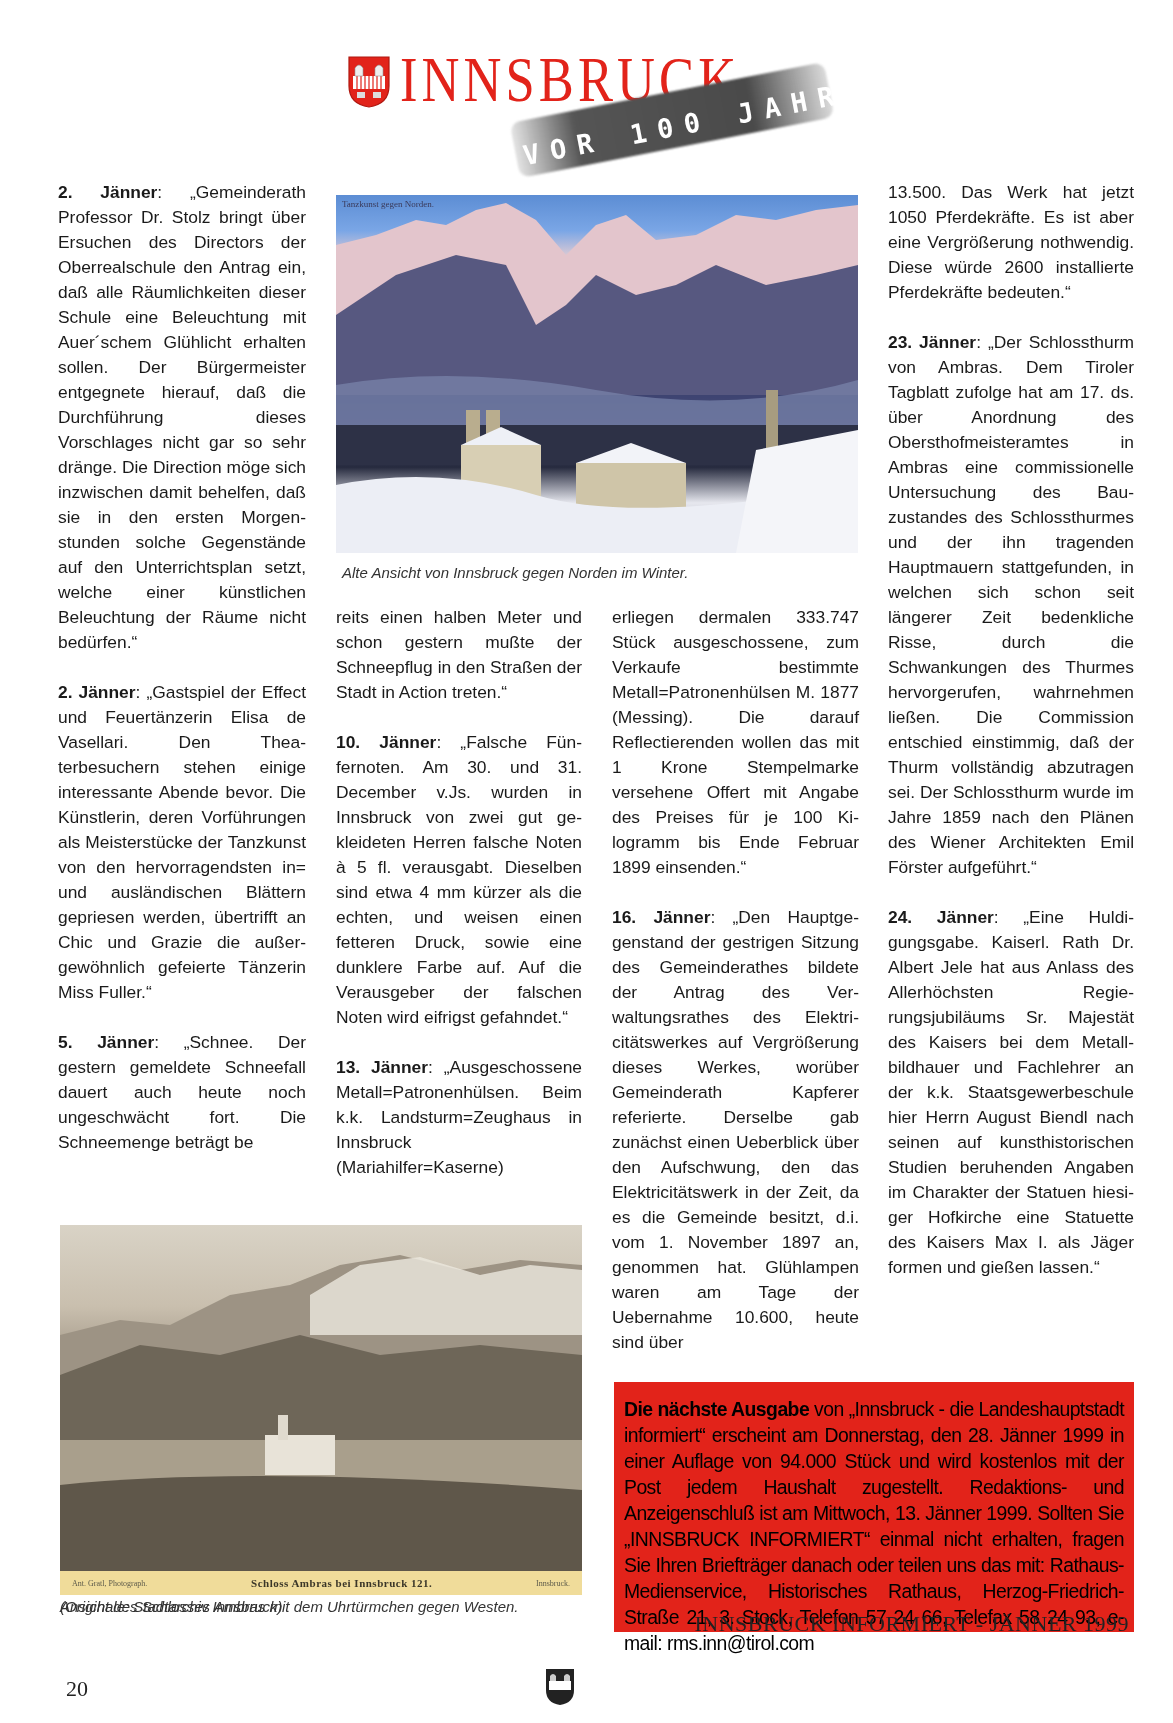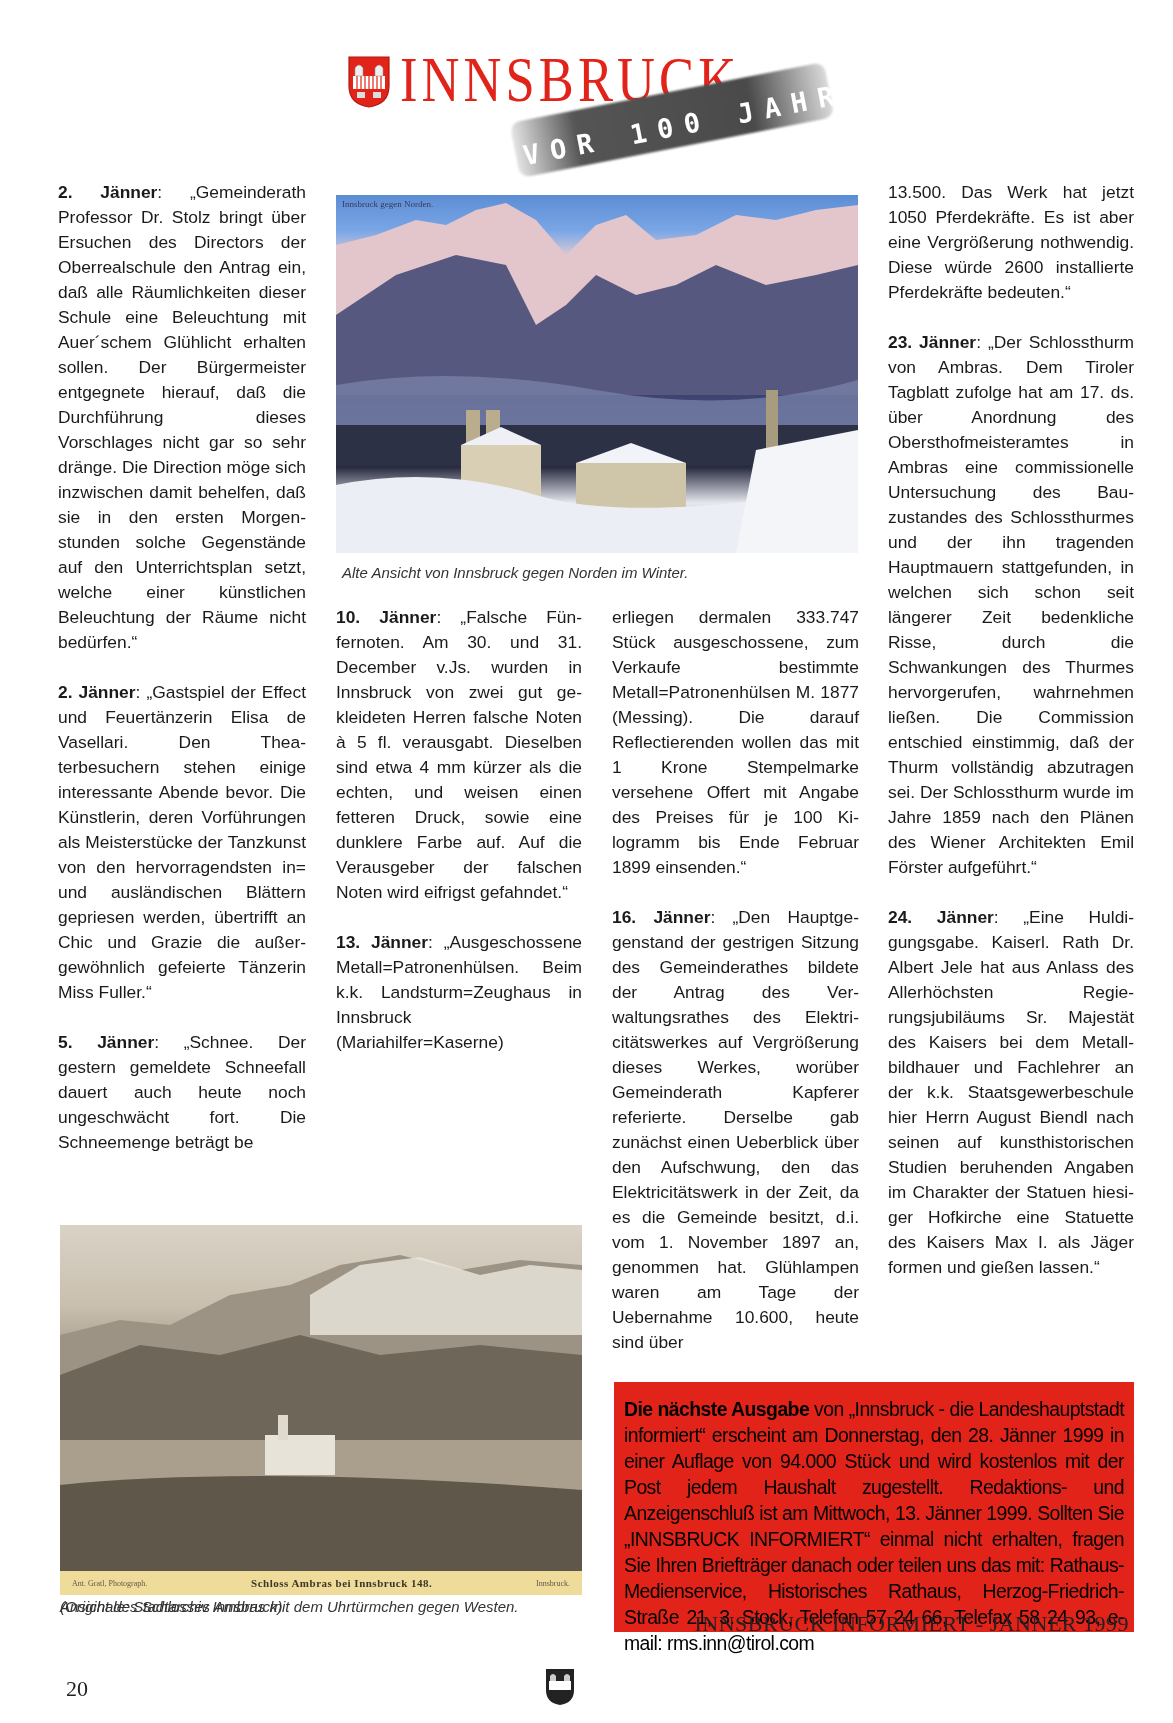--- a/index.html
+++ b/index.html
@@ -74,25 +74,26 @@
     <rect x="130" y="215" width="14" height="60" fill="#b9ad8e"></rect>
       <rect x="150" y="215" width="14" height="60" fill="#b9ad8e"></rect>
     <rect x="125" y="250" width="80" height="60" fill="#d8cfb4"></rect>
       <path d="M125 250 L165 232 L205 250 Z" fill="#eef0f6"></path>
     <rect x="240" y="268" width="110" height="50" fill="#cfc5a8"></rect>
       <path d="M240 268 L295 248 L350 268 Z" fill="#f2f3f8"></path>
     <rect x="430" y="195" width="12" height="70" fill="#a79c80"></rect>
     <path d="M0 290 Q100 270 200 300 T522 290 L522 358 L0 358 Z" fill="#eceef5"></path>
     <path d="M420 255 L522 235 L522 358 L400 358 Z" fill="#f4f5f9"></path>
   </svg>
-  <div class="photo1-label">Innsbruck gegen Norden.</div>
+  <div class="photo1-label">Tanzkunst gegen Norden.</div>
 </div>
 <div class="cap1">Alte Ansicht von Innsbruck gegen Norden im Winter.</div>
 
 <div class="col c2">
+  <p><b></b><span>reits einen halben Meter und schon gestern mußte der Schneepflug in den Straßen der Stadt in Action treten.“</span></p>
   <p><b>10. Jänner</b><span>: „Falsche Fün­fernoten. Am 30. und 31. December v.Js. wurden in Innsbruck von zwei gut ge­kleideten Herren falsche No­ten à 5 fl. verausgabt. Die­selben sind etwa 4 mm kür­zer als die echten, und wei­sen einen fetteren Druck, sowie eine dunklere Farbe auf. Auf die Verausgeber der falschen Noten wird eifrigst gefahndet.“</span></p>
   <p><b>13. Jänner</b><span>: „Ausgeschos­sene Metall=Patronenhül­sen. Beim k.k. Land­sturm=Zeughaus in Inns­bruck (Mariahilfer=Kaserne)</span></p>
 </div>
 
 <div class="col c3">
   <p><b></b><span>erliegen dermalen 333.747 Stück ausgeschossene, zum Verkaufe bestimmte Metall=Patronenhülsen M. 1877 (Messing). Die darauf Reflectierenden wollen das mit 1 Krone Stempelmarke versehene Offert mit Anga­be des Preises für je 100 Ki­logramm bis Ende Februar 1899 einsenden.“</span></p>
   <p><b>16. Jänner</b><span>: „Den Hauptge­genstand der gestrigen Sit­zung des Gemeinderathes bildete der Antrag des Ver­waltungsrathes des Elektri­citätswerkes auf Vergröße­rung dieses Werkes, worü­ber Gemeinderath Kapferer referierte. Derselbe gab zunächst einen Ueberblick über den Aufschwung, den das Elektricitätswerk in der Zeit, da es die Gemeinde besitzt, d.i. vom 1. Novem­ber 1897 an, genommen hat. Glühlampen waren am Tage der Uebernahme 10.600, heute sind über</span></p>
 </div>
 
 <div class="col c4">
@@ -106,21 +107,21 @@
     <path d="M0 110 L60 95 L110 100 L170 70 L230 60 L280 40 L340 30 L400 45 L460 35 L522 40 L522 200 L0 200 Z" fill="#9d9384"></path>
     <path d="M250 70 L300 40 L360 32 L420 50 L470 40 L522 45 L522 110 L250 110 Z" fill="#ece8df" opacity="0.8"></path>
     <path d="M0 150 L80 120 L160 130 L240 110 L320 130 L420 120 L522 130 L522 220 L0 220 Z" fill="#6e6658"></path>
     <rect x="0" y="215" width="522" height="60" fill="#a99f8c"></rect>
     <rect x="205" y="210" width="70" height="40" fill="#e8e3d8"></rect>
       <rect x="218" y="190" width="10" height="25" fill="#e0dace"></rect>
     <path d="M0 260 Q200 240 522 265 L522 370 L0 370 Z" fill="#5f574a"></path>
   </svg>
   <div class="photo2-strip">
     <span class="strip-l">Ant. Gratl, Photograph.</span>
-    <span class="strip-c">Schloss Ambras bei Innsbruck 148.</span>
+    <span class="strip-c">Schloss Ambras bei Innsbruck 121.</span>
     <span class="strip-r">Innsbruck.</span>
   </div>
 </div>
 <div class="cap2">
   <span>Ansicht des Schlosses Ambras mit dem Uhrtürmchen gegen We­sten.</span>
   <span class="credit">(Originale: Stadtarchiv Innsbruck)</span>
 </div>
 
 <div class="notice">
   <b>Die nächste Ausgabe</b><span> von „Innsbruck - die Landeshauptstadt informiert“ erscheint am Donnerstag, den 28. Jänner 1999 in einer Auflage von 94.000 Stück und wird kostenlos mit der Post jedem Haushalt zugestellt. Redaktions- und Anzeigenschluß ist am Mittwoch, 13. Jänner 1999. Sollten Sie „INNSBRUCK INFORMIERT“ einmal nicht erhalten, fragen Sie Ihren Briefträ­ger danach oder teilen uns das mit: Rathaus-Medienservice, Historisches Rathaus, Herzog-Friedrich-Straße 21, 3. Stock, Telefon 57 24 66, Telefax 58 24 93, e-mail: rms.inn@tirol.com</span>

